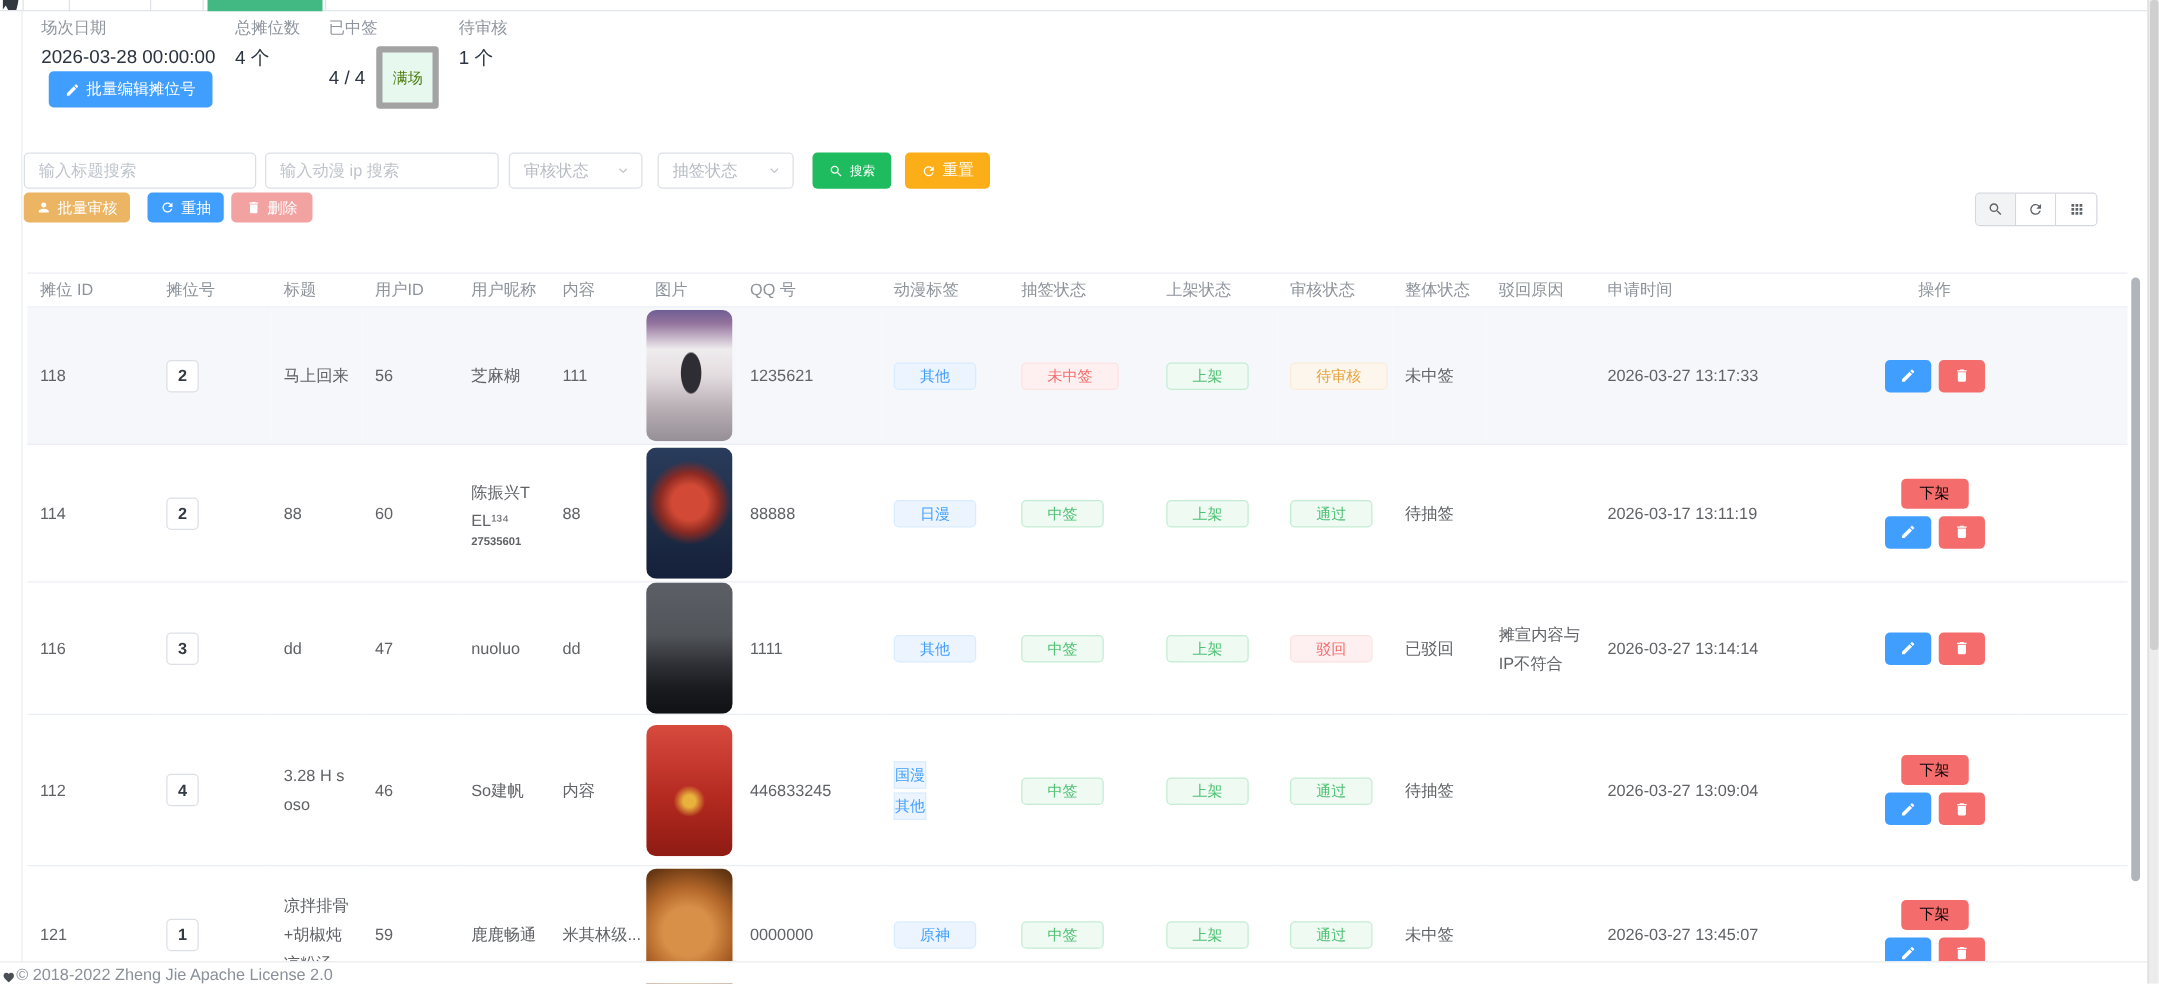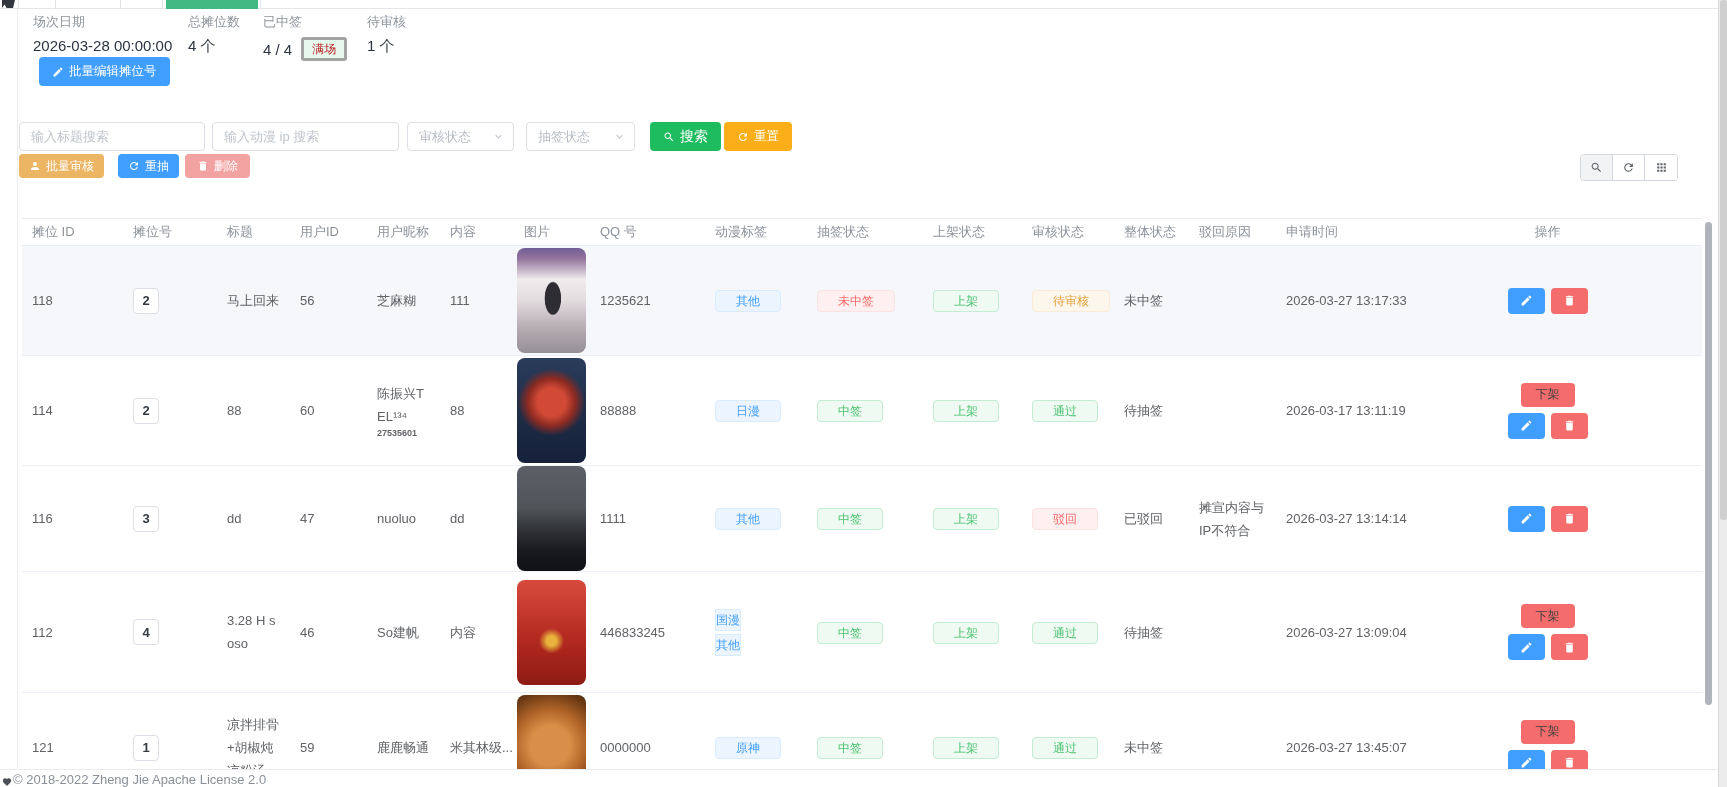--- a/index.html
+++ b/index.html
@@ -14,39 +14,39 @@
   .tab-sep { position:absolute; top:0; width:1px; height:9px; background:#dfe2e6; }
   .tab-active { position:absolute; left:166px; top:0; width:92px; height:9px; background:#42b983; }
 
   .side-line { position:absolute; left:17px; top:9px; bottom:0; width:1px; background:#ebedf0; }
 
   
   .stats { position:absolute; top:13px; left:0; height:80px; width:1000px; }
   .stat { position:absolute; top:0; }
   .stat .lbl { font-size:13px; color:#8f959e; margin-bottom:6px; }
   .stat .val { font-size:15px; color:#2b3440; display:flex; align-items:center; }
-  .badge-full { display:inline-block; margin-left:9px; font-size:12px; color:#b91c1c;
-    background:#e7f8ee; border:3px solid #a3a3a3; border-radius:3px; padding:1px 8px; line-height:16px; }
+  .badge-full { display:inline-block; margin-left:9px; font-size:12px; color:#4d7c0f;
+    background:#e7f8ee; border:5px solid #a3a3a3; border-radius:3px; padding:12px 8px; line-height:16px; }
 
   .btn { border:none; border-radius:4px; color:#fff; display:inline-flex; align-items:center;
     justify-content:center; gap:5px; cursor:pointer; white-space:nowrap; }
   .btn-batch-edit { position:absolute; left:39px; top:57px; height:29px; padding:0 13px;
     background:#409eff; font-size:12.5px; }
 
   
   .filters { position:absolute; top:122px; left:19px; height:30px; width:1690px; }
   .filters > * { position:absolute; top:0; height:29px; }
   .tin { border:1px solid #dcdfe6; border-radius:4px; padding:0 11px; font-size:13px;
     color:#0369a1; outline:none; background:#fff; font-family:inherit; }
   .tin::placeholder { color:#bfc4cc; }
   .select { border:1px solid #dcdfe6; border-radius:4px; background:#fff; display:flex;
     align-items:center; padding:0 8px 0 11px; cursor:pointer; }
   .select .ph { font-size:13px; color:#b7bcc4; flex:1; }
   .chev { width:13px; height:13px; color:#c0c4cc; }
-  .btn-search { background:#1fbc5f; font-size:14px; padding:0 13px; }
+  .btn-search { background:#1fbc5f; font-size:10px; padding:0 13px; }
   .btn-reset  { background:#fbae17; font-size:12.5px; padding:0 13px; }
 
   
   .bulkbar { position:absolute; top:154px; left:19px; height:28px; width:1690px; }
   .bulkbar > .btn { position:absolute; top:0; height:24px; font-size:12px; }
   .btn-bulk-audit { left:0;   padding:0 10px; background:#ebb563; }
   .btn-redraw     { left:99px; padding:0 10px; background:#409eff; }
   .btn-del-bulk   { left:166px; padding:0 12px; background:#f3a2a2; }
   .icon-group { position:absolute; left:1561px; top:0; height:27px; display:flex;
     border:1px solid #d3d7de; border-radius:4px; overflow:hidden; background:#fff; }
@@ -84,21 +84,21 @@
 
   .tag { display:inline-block; padding:0 20px; height:22px; line-height:20px; font-size:12px;
     border-radius:4px; white-space:nowrap; }
   .tag-info    { color:#409eff; background:#ecf5ff; border:1px solid #d9ecff; }
   .tag-success { color:#4cc273; background:#effaf3; border:1px solid #c3ecd2; }
   .tag-danger  { color:#f56c6c; background:#fef0f0; border:1px solid #fde2e2; }
   .tag-warning { color:#e6a23c; background:#fdf6ec; border:1px solid #faecd8; }
   .tag-stack .tag { display:table; margin:3px 0; }
 
   .td-actions { padding:0 !important; text-align:center; }
-  .unlist { display:block; margin:0 auto 6px; background:#f56c6c; color:#404040; border:none;
+  .unlist { display:block; margin:0 auto 6px; background:#f56c6c; color:#000000; border:none;
     height:24px; padding:0 15px; border-radius:4px; font-size:12px; cursor:pointer; }
   .act-row { display:flex; gap:6px; justify-content:center; }
   .abtn { width:37px; height:26px; border:none; border-radius:4px; color:#fff; display:inline-flex;
     align-items:center; justify-content:center; cursor:pointer; }
   .abtn.edit { background:#409eff; } .abtn.del { background:#f56c6c; }
 
   
   footer { position:absolute; left:0; right:9px; top:769px; height:18px; background:#fff;
     border-top:1px solid #e9ebee; z-index:20; display:flex; align-items:flex-end; padding:3px 0 0 2px; }
   .foot-ic { width:10px; height:10px; color:#4a4e55; margin:1px 1px 0 0; }

